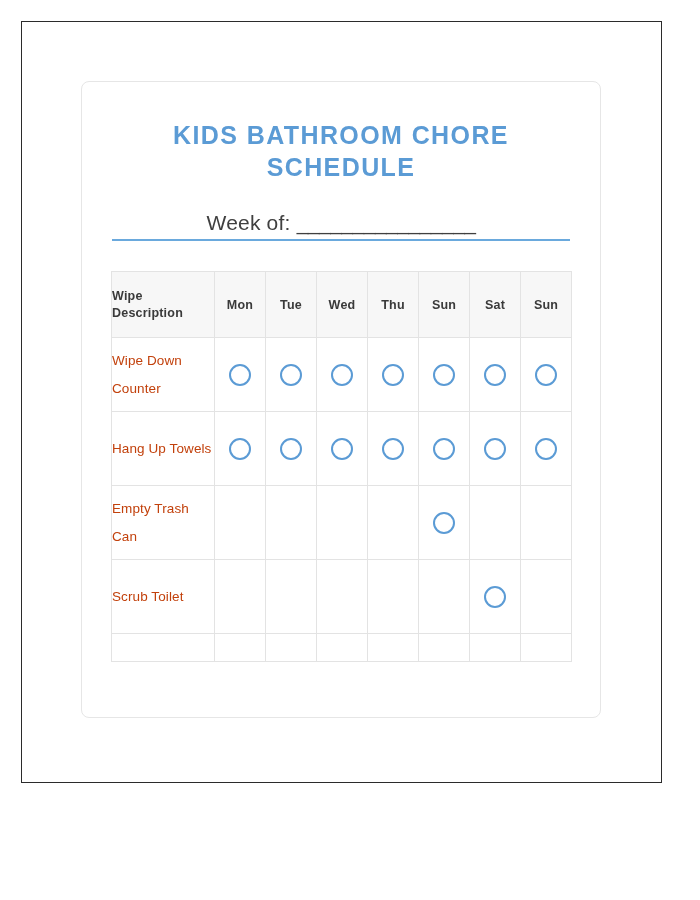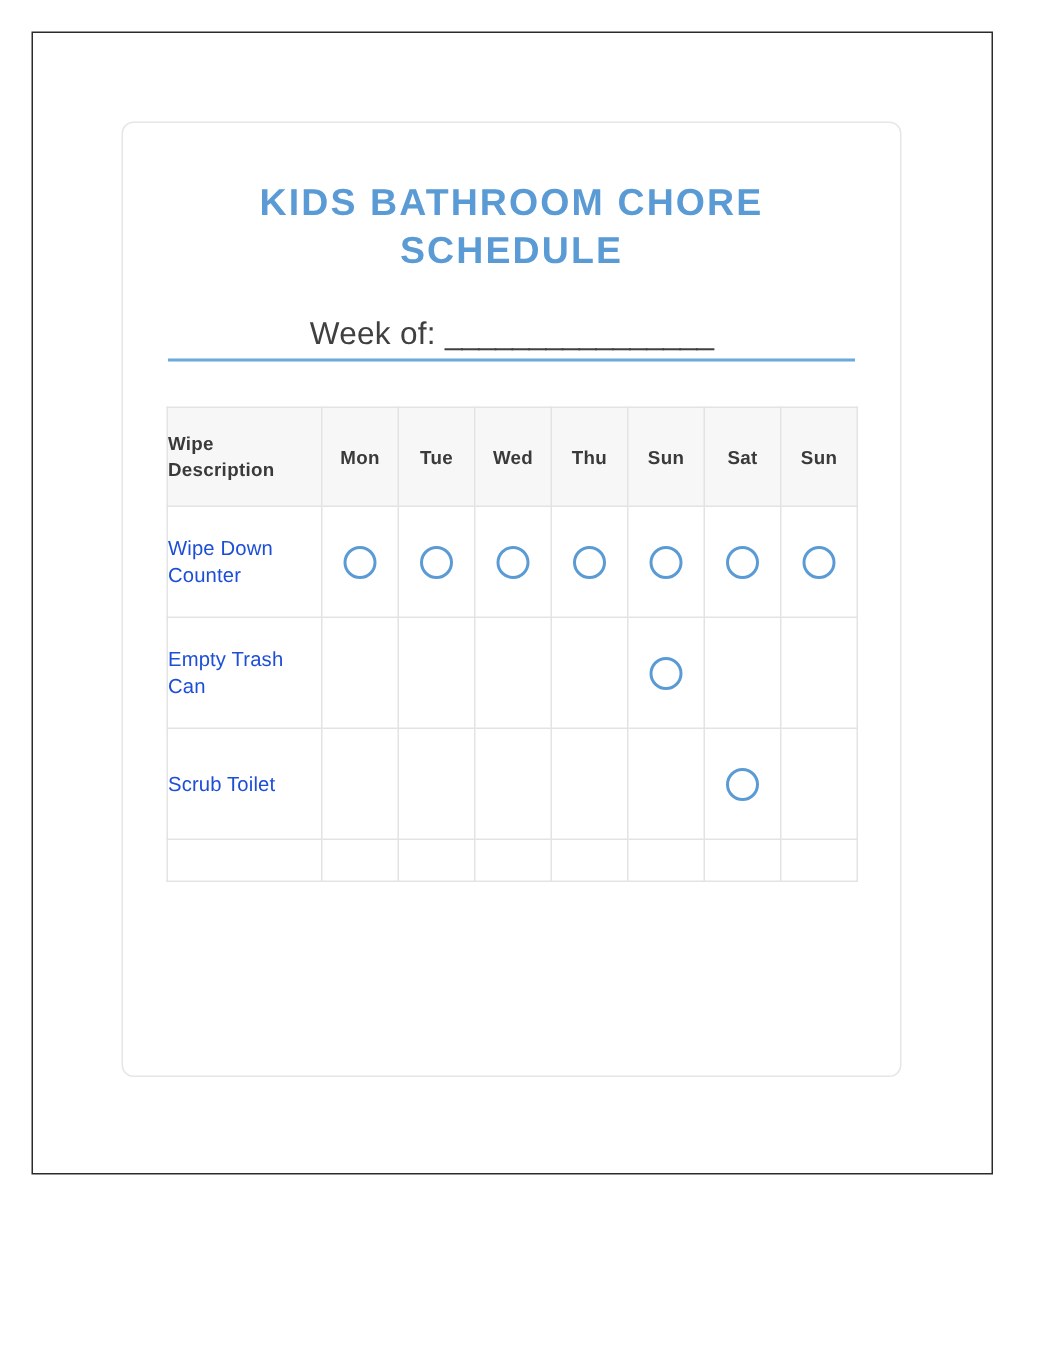--- a/index.html
+++ b/index.html
@@ -110,22 +110,22 @@
     padding: 0 12px;
     line-height: 17px;
   }
   th.col-day { width: 51px; text-align: center; }
 
   td.cell-chore {
     width: 103px;
     text-align: left;
     padding: 0 12px;
     font-size: 13.5px;
-    color: #1d4ed8;
-    line-height: 18px;
+    color: #c2410c;
+    line-height: 28px;
     letter-spacing: .1px;
   }
   td.cell-day {
     width: 51px;
     text-align: center;
   }
   tbody tr { height: 74px; }
   tbody tr.row-empty { height: 28px; }
 
   .check-circle {
@@ -177,20 +177,30 @@
           <td class="cell-chore">Wipe Down Counter</td>
           <td class="cell-day"><span class="check-circle"></span></td>
           <td class="cell-day"><span class="check-circle"></span></td>
           <td class="cell-day"><span class="check-circle"></span></td>
           <td class="cell-day"><span class="check-circle"></span></td>
           <td class="cell-day"><span class="check-circle"></span></td>
           <td class="cell-day"><span class="check-circle"></span></td>
           <td class="cell-day"><span class="check-circle"></span></td>
         </tr>
         <tr>
+          <td class="cell-chore">Hang Up Towels</td>
+          <td class="cell-day"><span class="check-circle"></span></td>
+          <td class="cell-day"><span class="check-circle"></span></td>
+          <td class="cell-day"><span class="check-circle"></span></td>
+          <td class="cell-day"><span class="check-circle"></span></td>
+          <td class="cell-day"><span class="check-circle"></span></td>
+          <td class="cell-day"><span class="check-circle"></span></td>
+          <td class="cell-day"><span class="check-circle"></span></td>
+        </tr>
+        <tr>
           <td class="cell-chore">Empty Trash Can</td>
           <td class="cell-day"></td>
           <td class="cell-day"></td>
           <td class="cell-day"></td>
           <td class="cell-day"></td>
           <td class="cell-day"><span class="check-circle"></span></td>
           <td class="cell-day"></td>
           <td class="cell-day"></td>
         </tr>
         <tr>

